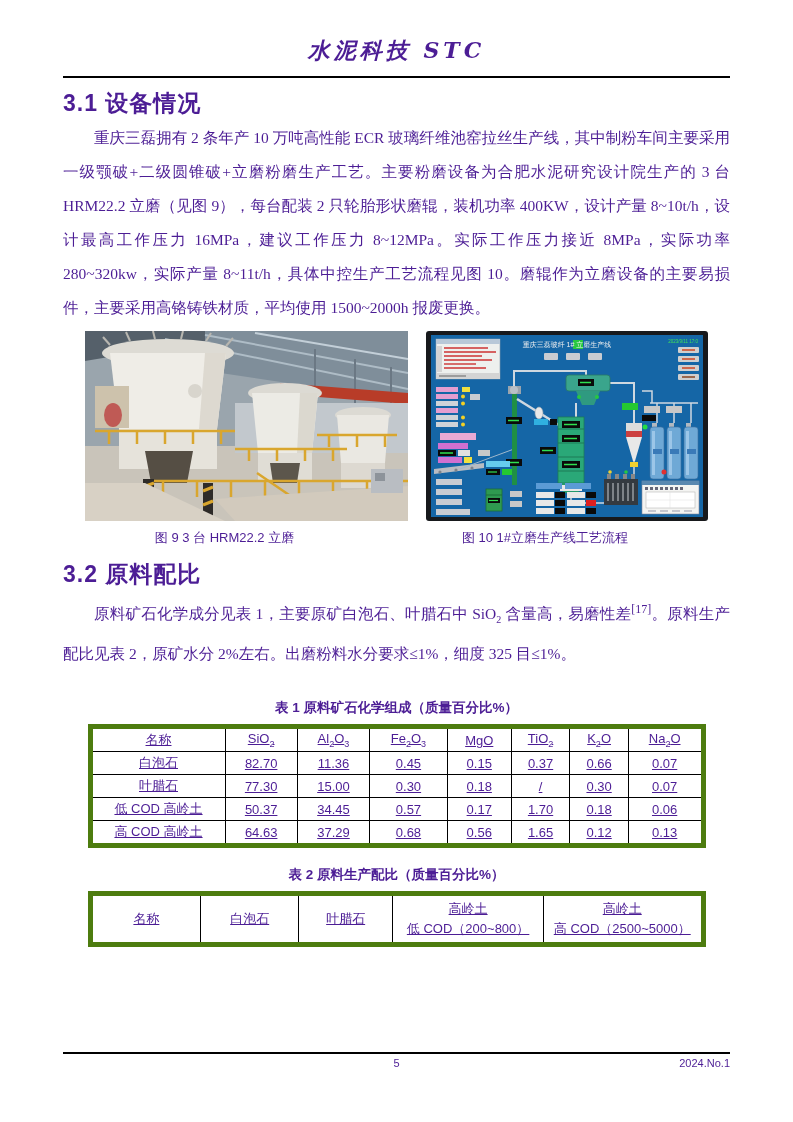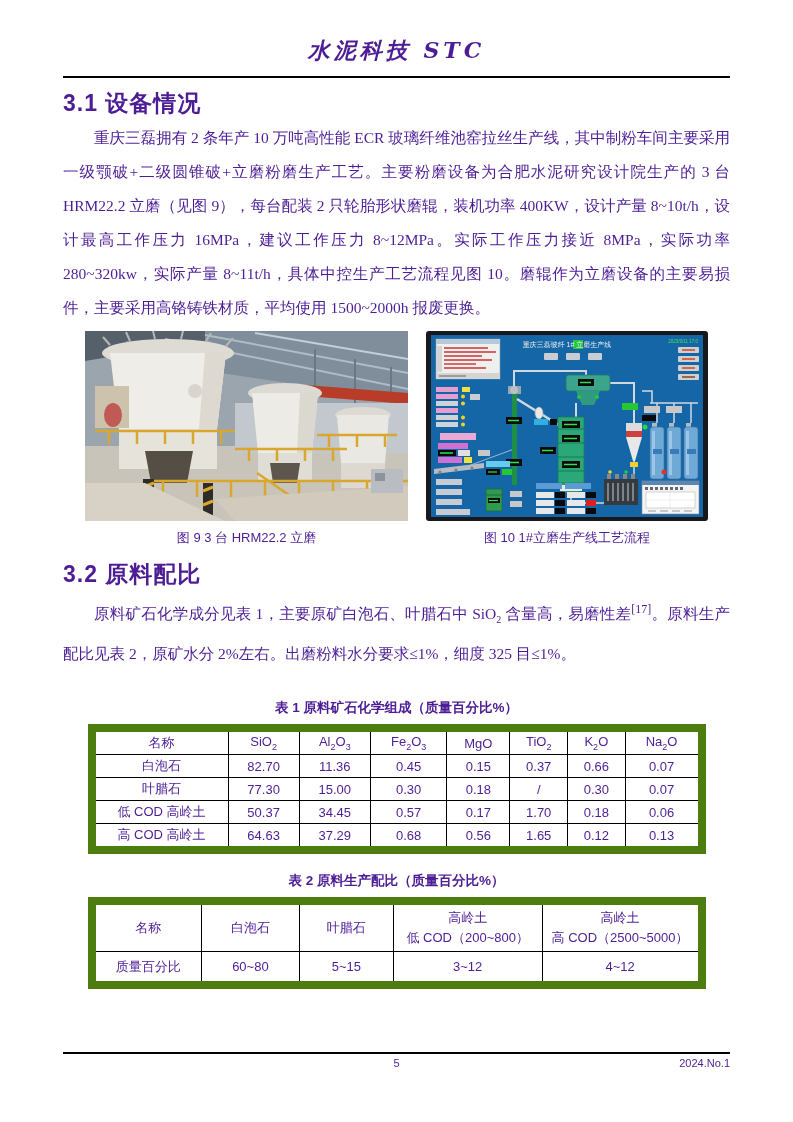--- a/index.html
+++ b/index.html
@@ -22,35 +22,36 @@
   }
   .body-para{
     font-size:15.5px;line-height:34px;text-align:justify;margin:2px 0 0 0;
     text-indent:2em;
   }
   .body-para sub{font-size:10px;}
   .body-para sup{font-size:12px;}
   .figs-row{display:flex;justify-content:center;gap:18px;margin-top:6px;align-items:flex-start;}
   .fig-photo{width:323px;height:190px;display:block;}
   .fig-screen{width:282px;height:190px;display:block;}
-  .cap-row{display:flex;justify-content:center;gap:18px;margin-top:8px;}
+  .cap-row{display:flex;justify-content:flex-start;gap:18px;margin-top:8px;}
   .caption{
     font-size:13px;text-align:center;
     font-family:"Liberation Sans","DejaVu Sans",sans-serif;
   }
   .cap-left{width:323px;}
   .cap-right{width:282px;}
   .tbl-title{
     text-align:center;font-size:13.5px;font-weight:bold;margin-top:28px;
     font-family:"Liberation Sans","DejaVu Sans",sans-serif;
   }
   table.dtable{
     border-collapse:collapse;margin:7px auto 0 auto;width:618px;
     font-size:13px;font-family:"Liberation Sans","DejaVu Sans",sans-serif;
-    border:8px solid #4d7c0f;
+    border:5px solid #4d7c0f;
+    text-decoration:underline;
   }
   table.dtable th,table.dtable td{
     border:1px solid #000;text-align:center;padding:0 2px;height:22px;
     font-weight:normal;
   }
   table.dtable sub{font-size:9px;}
   #table1 th:first-child,#table1 td:first-child{width:128px;}
   #table2 th{height:46px;}
   #table2 td{height:29px;}
   #table2 .c0{width:112px;} #table2 .c1{width:100px;} #table2 .c2{width:96px;}
@@ -472,27 +473,20 @@
         <th class="c2">叶腊石</th>
         <th class="c3 two-line">
           <div>高岭土</div>
           <div>低 COD（200~800）</div>
         </th>
         <th class="c4 two-line">
           <div>高岭土</div>
           <div>高 COD（2500~5000）</div>
         </th>
       </tr>
-      <tr>
-        <td>质量百分比</td>
-        <td>60~80</td>
-        <td>5~15</td>
-        <td>3~12</td>
-        <td>4~12</td>
-      </tr>
     </tbody>
       </table>
 
   </div>
 
   <div class="footer-rule"></div>
   <div class="footer-row">
     <span class="footer-page">5</span>
     <span class="footer-issue">2024.No.1</span>
   </div>

